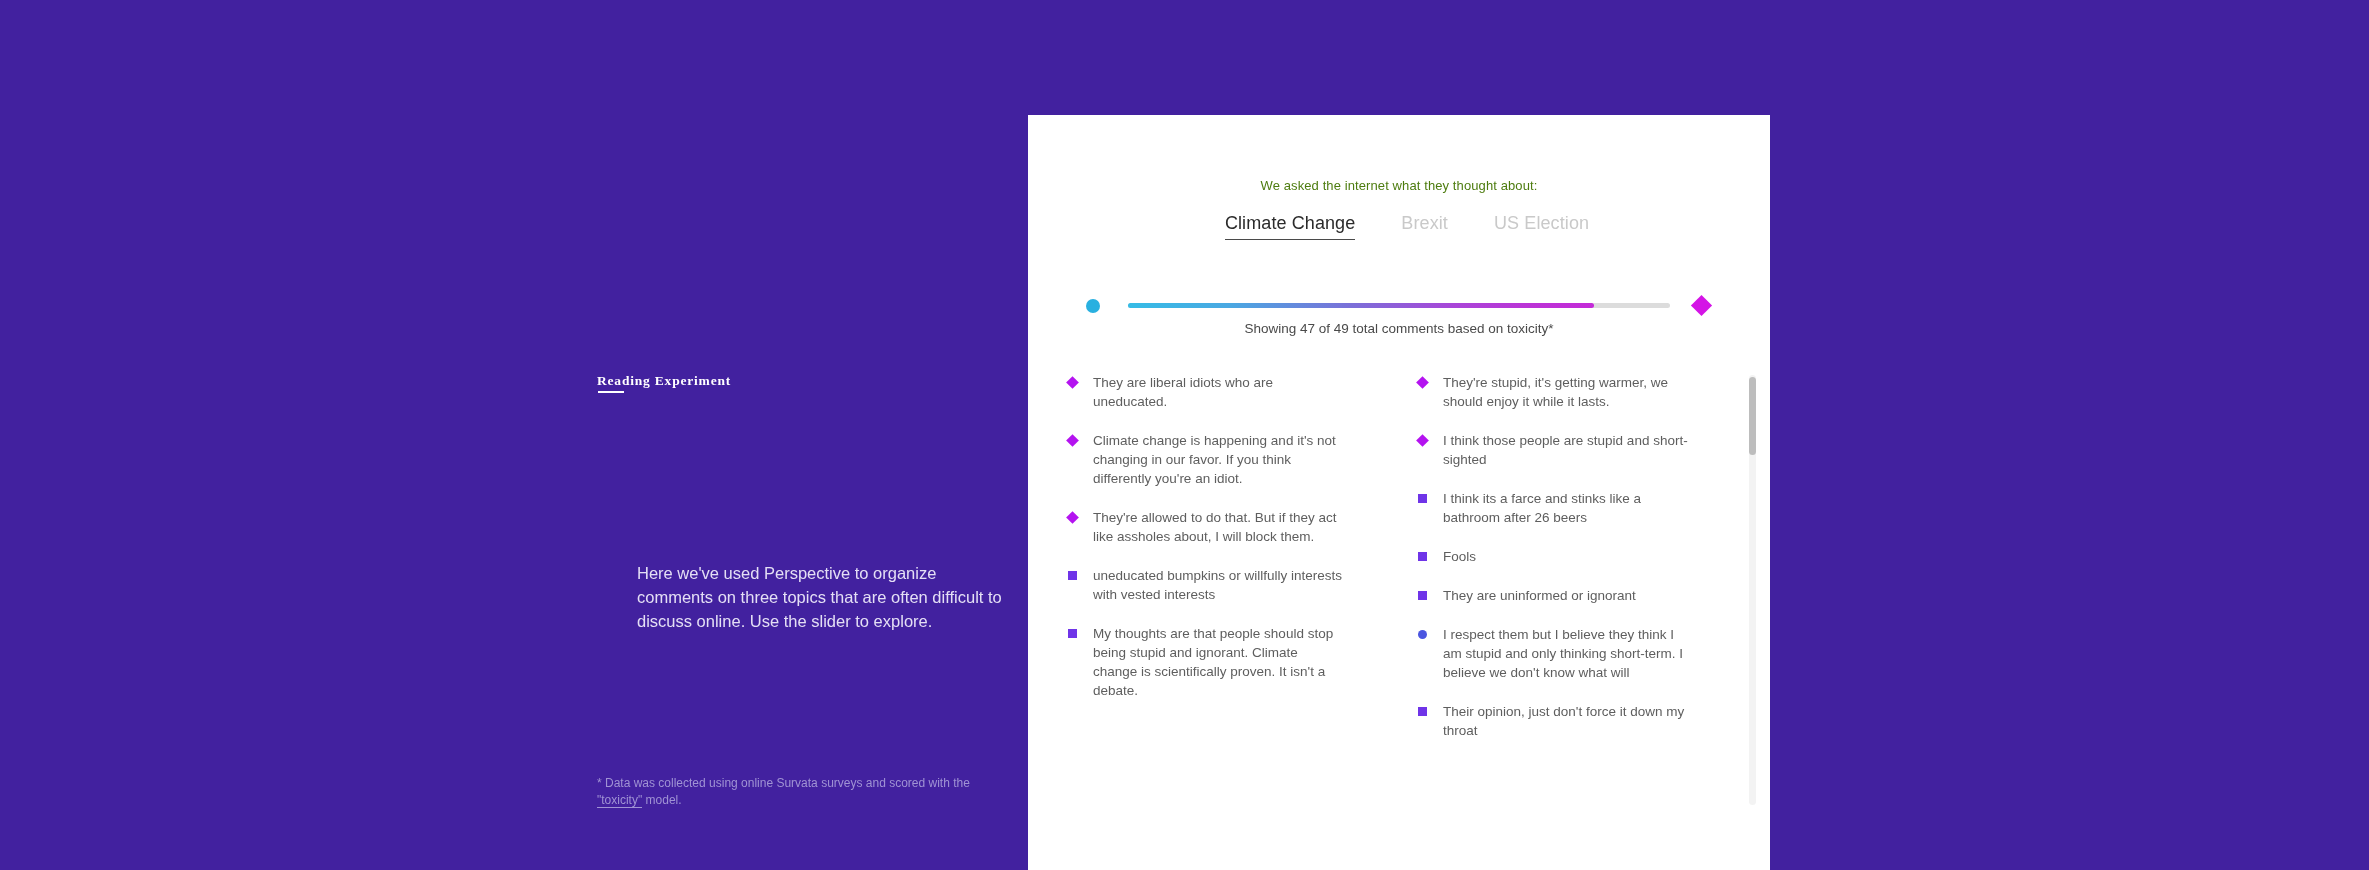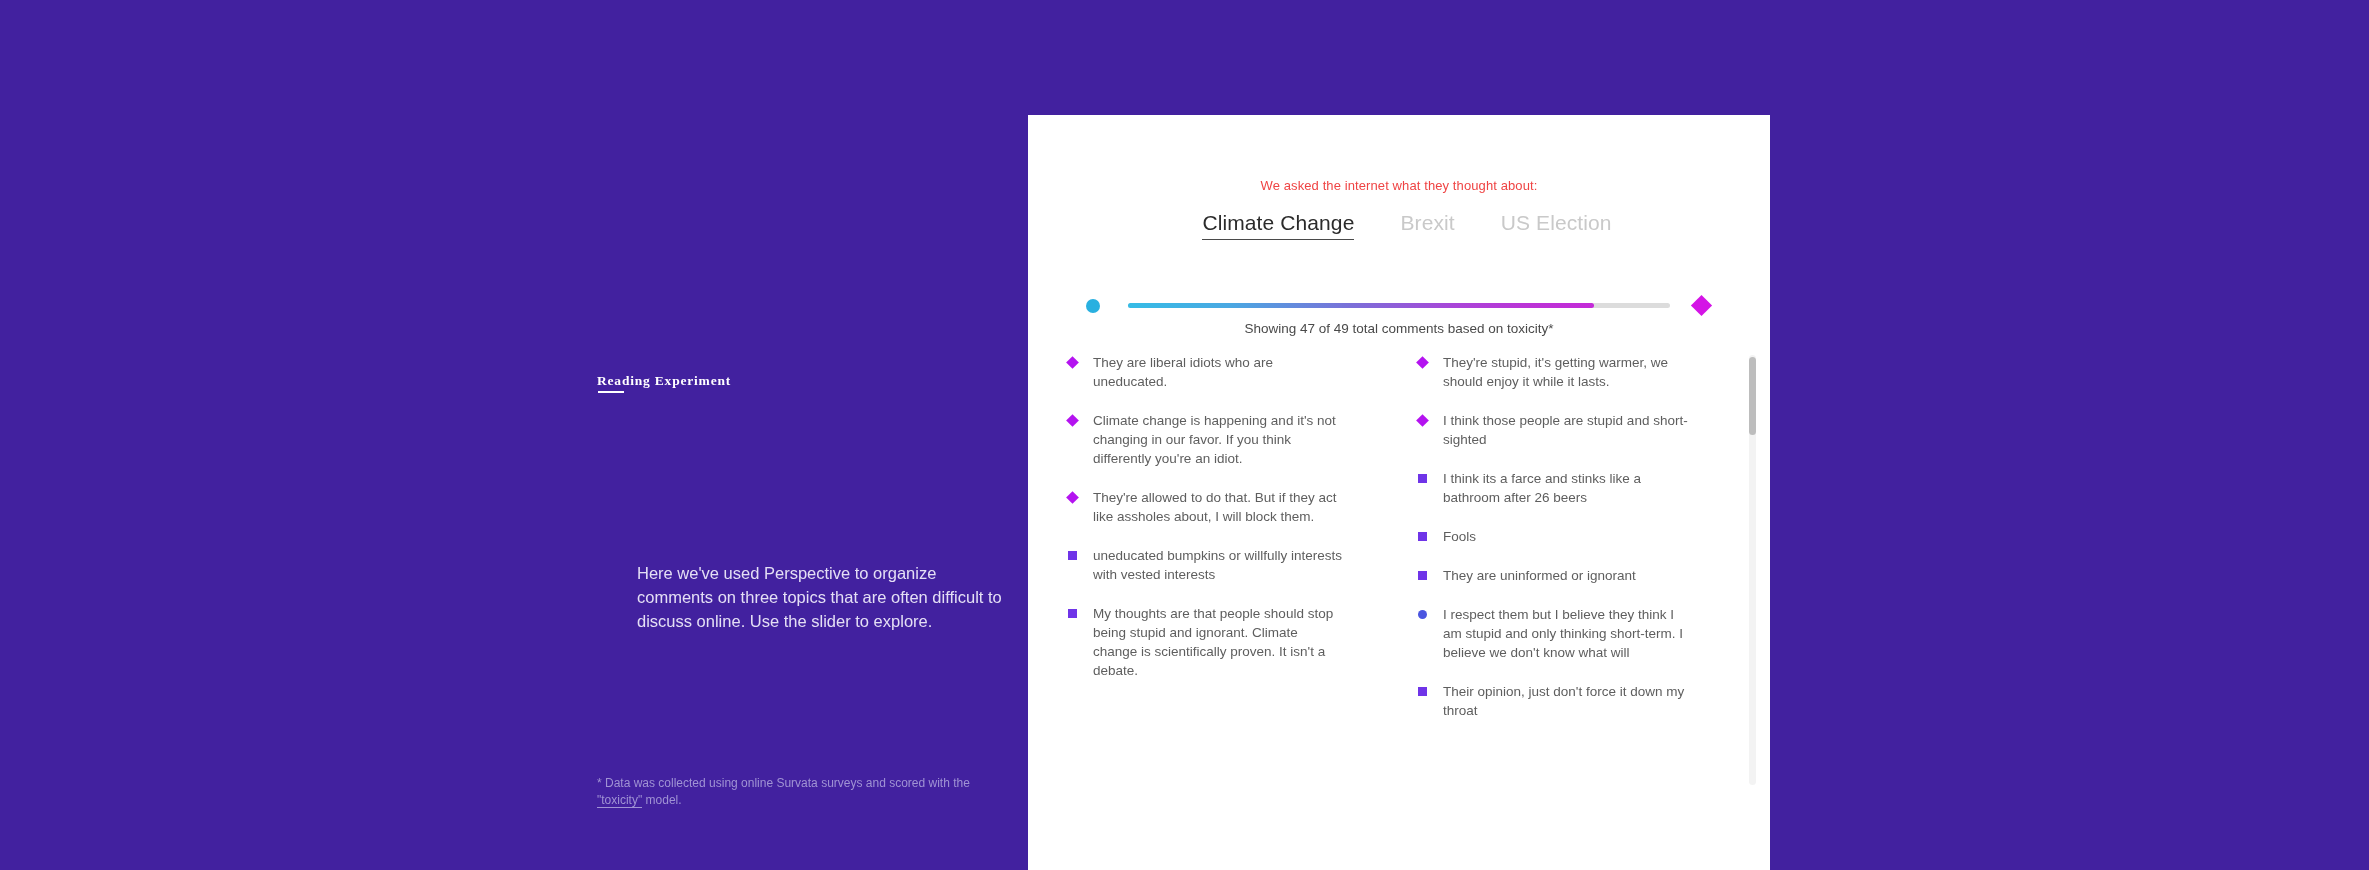--- a/index.html
+++ b/index.html
@@ -93,34 +93,34 @@
     width: 742px;
     height: 800px;
     background: #ffffff;
     overflow: hidden;
   }
 
   .card-sub {
     margin-top: 63px;
     text-align: center;
     font-size: 13px;
-    color: #ef4444;
+    color: #4d7c0f;
     letter-spacing: 0.1px;
   }
 
   .tabs {
     margin-top: 16px;
     display: flex;
     justify-content: center;
     align-items: baseline;
     gap: 30px;
   }
 
   .tab {
-    font-size: 21px;
+    font-size: 18px;
     color: #c9c9c9;
     cursor: pointer;
     letter-spacing: 0.1px;
     line-height: 28px;
     margin-left: 16px;
   }
 
   .tab.active {
     color: #2b2b2b;
     border-bottom: 1px solid #4a4a4a;
@@ -179,21 +179,21 @@
 
   .count-line {
     text-align: center;
     font-size: 13.5px;
     color: #4a4a4a;
   }
 
   
   .comments-wrap {
     position: relative;
-    margin-top: 17px;
+    margin-top: 37px;
     height: 440px;
     padding: 0 38px 0 40px;
   }
 
   .comments-cols {
     display: flex;
     gap: 36px;
     height: 100%;
   }
 

